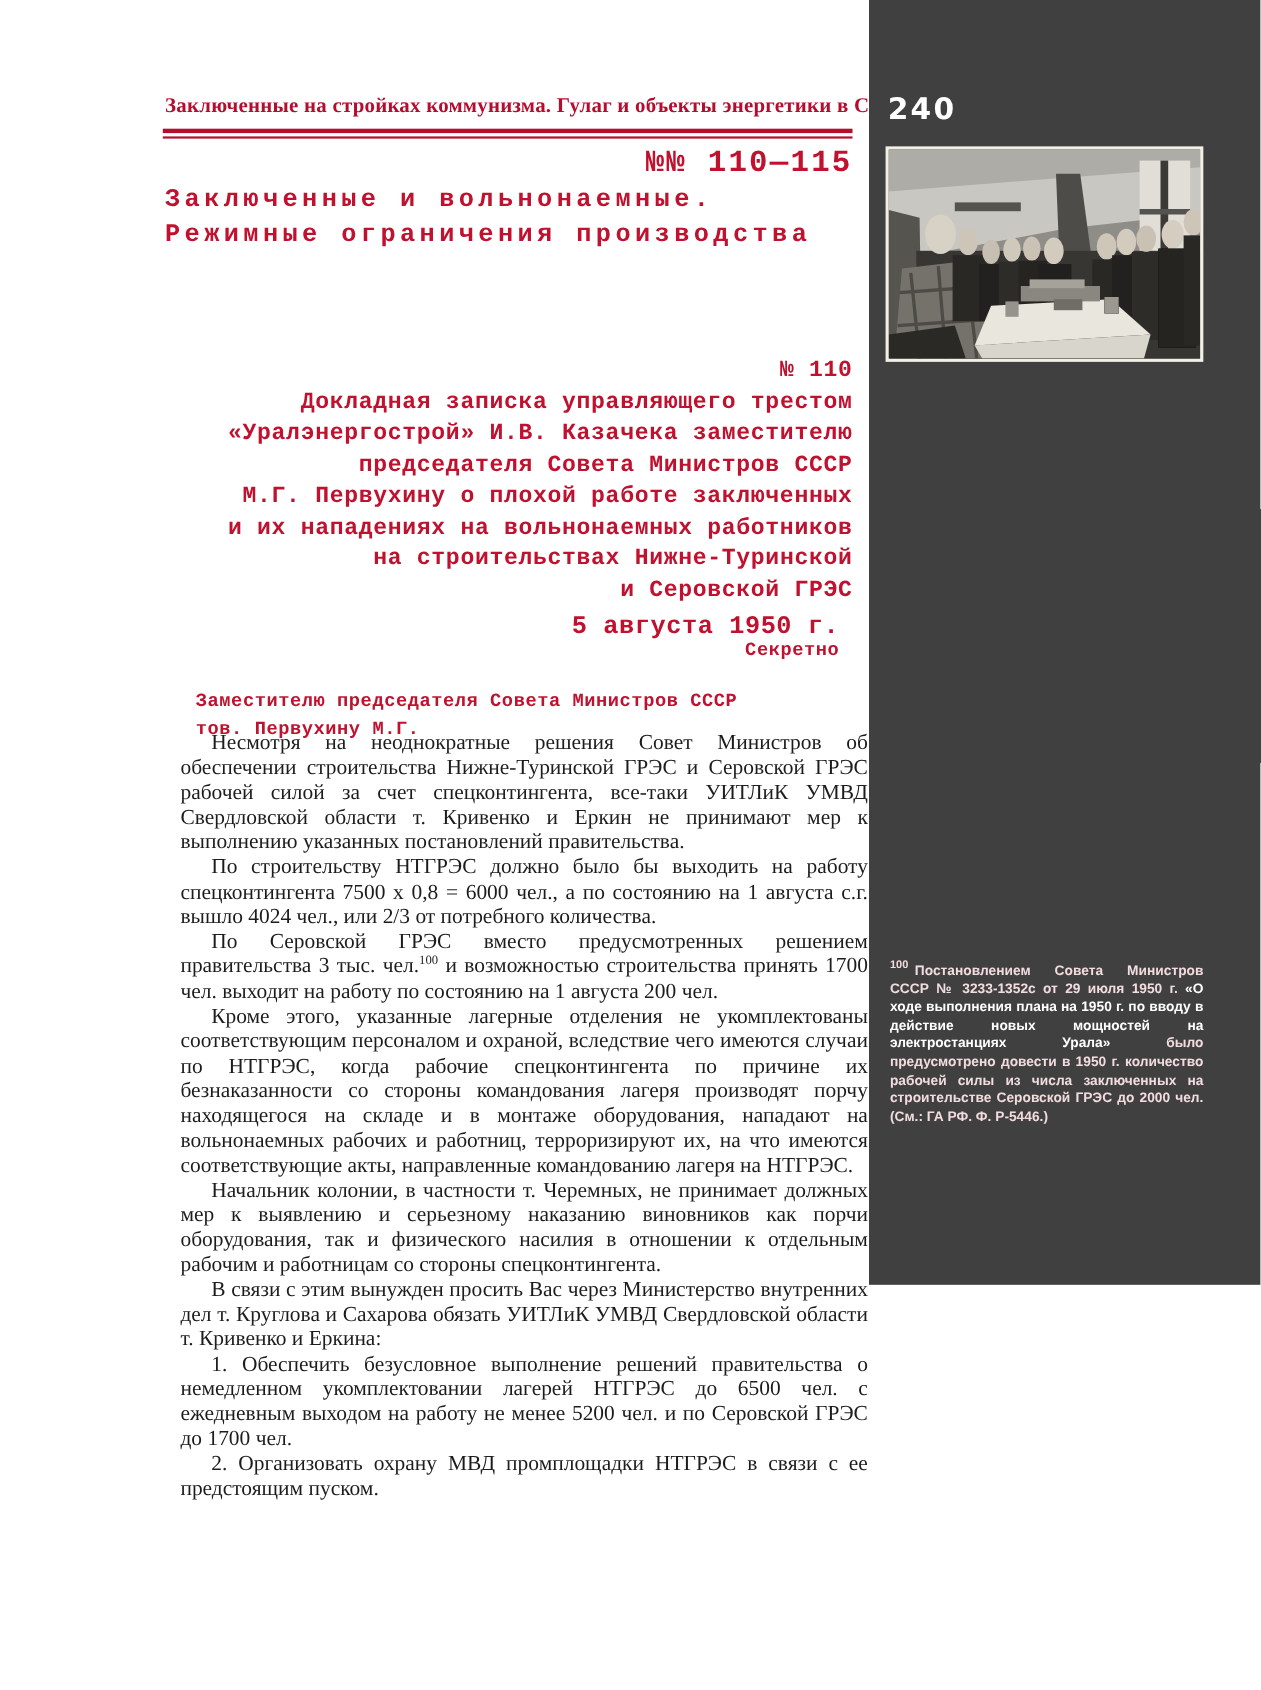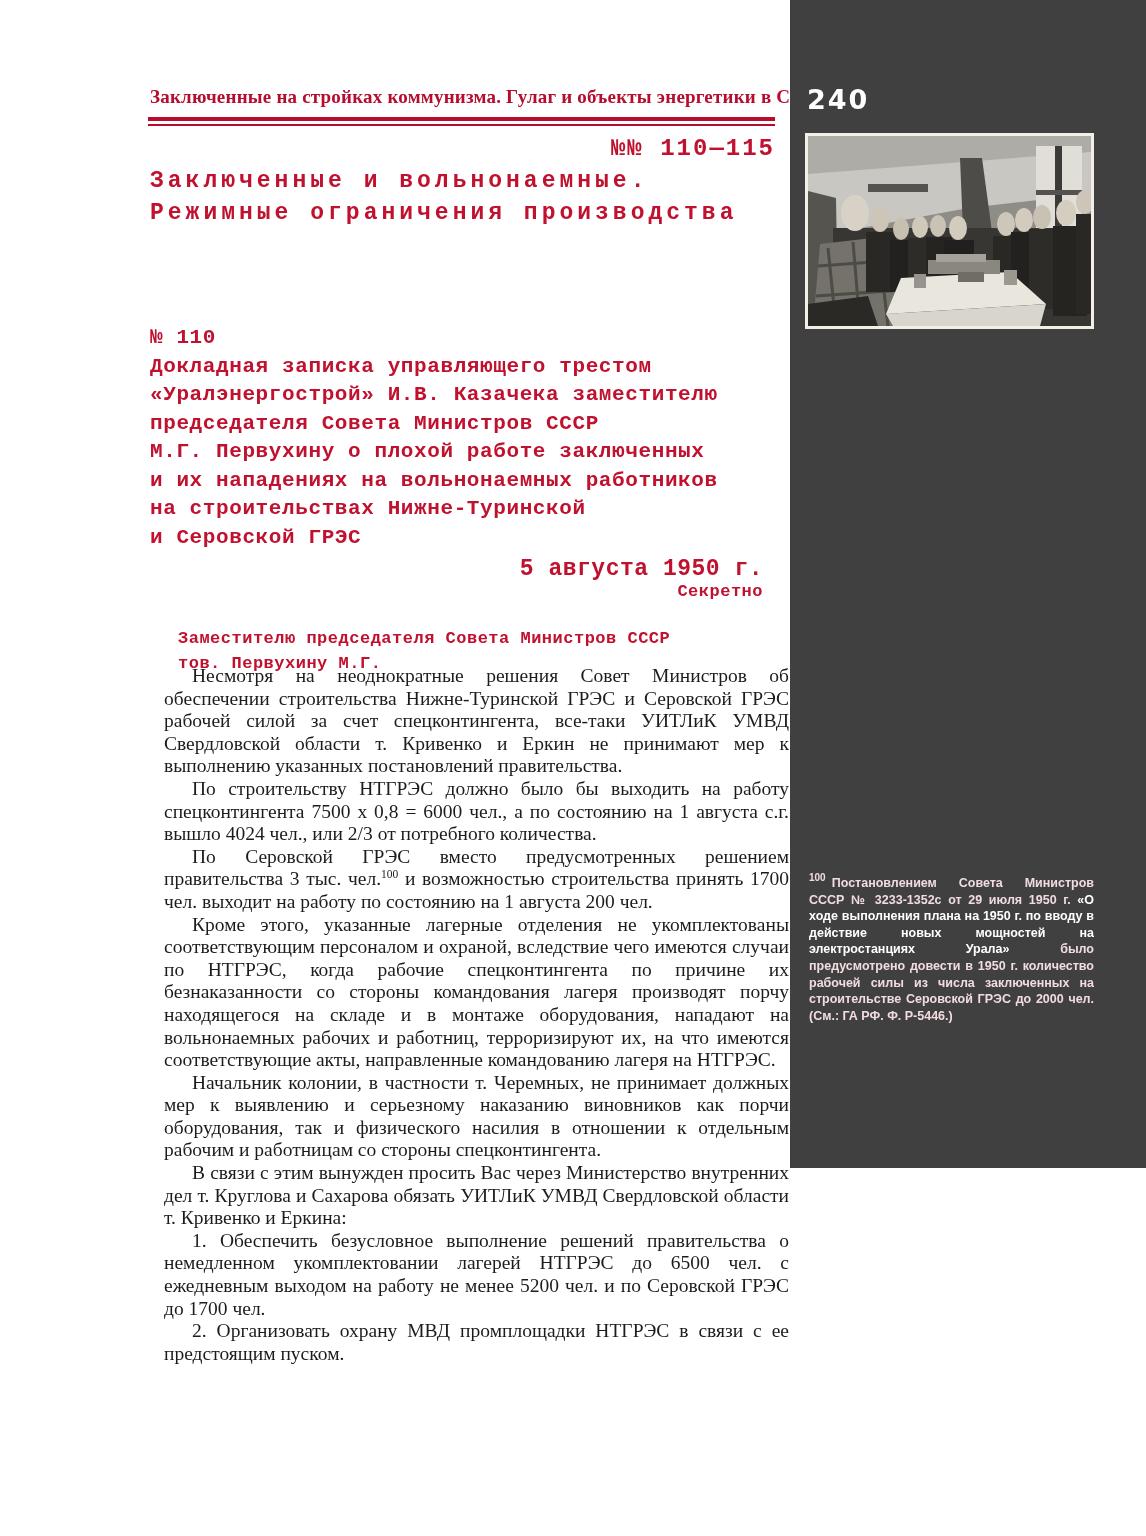--- a/index.html
+++ b/index.html
@@ -7,24 +7,24 @@
         font-family:"Liberation Serif",serif;color:#1c1c1c;}
   
   .main{position:absolute;left:0;top:0;width:778px;height:1536px;background:#ffffff;}
   .running-head{position:absolute;left:150px;top:86px;width:625px;
         font-family:"Liberation Serif",serif;font-weight:bold;font-size:19px;
         color:#b60c2e;white-space:nowrap;letter-spacing:0.2px;}
   .rule-thick{position:absolute;left:148px;top:117px;width:627px;height:4px;background:#b60c2e;}
   .rule-thin{position:absolute;left:148px;top:124px;width:627px;height:2px;background:#b60c2e;}
   .mono{font-family:"Liberation Mono","DejaVu Sans Mono",monospace;font-weight:bold;color:#c0112f;}
   .section-title{position:absolute;left:150px;top:133px;width:625px;line-height:32px;}
-  .section-range{text-align:right;font-size:24px;letter-spacing:2px;}
+  .section-range{text-align:right;font-size:28px;letter-spacing:2px;}
   .section-line{text-align:left;font-size:23px;letter-spacing:4px;}
   .doc-heading{position:absolute;left:150px;top:324px;width:625px;
-        text-align:left;font-size:21px;letter-spacing:0.6px;line-height:28.5px;}
+        text-align:right;font-size:21px;letter-spacing:0.6px;line-height:28.5px;}
   .doc-date{position:absolute;left:150px;top:556px;width:613px;text-align:right;
         font-size:23px;letter-spacing:0.5px;}
   .doc-secret{position:absolute;left:150px;top:582px;width:613px;text-align:right;
         font-size:17px;letter-spacing:0.5px;}
   .addressee{position:absolute;left:178px;top:627px;width:600px;
         font-size:17px;letter-spacing:0.5px;line-height:24.5px;}
   .body-text{position:absolute;left:164px;top:665px;width:625px;
         font-size:19.5px;line-height:22.6px;text-align:justify;}
   .body-text p{margin:0;text-indent:28px;}
   .body-text sup{font-size:11.5px;line-height:0;}

